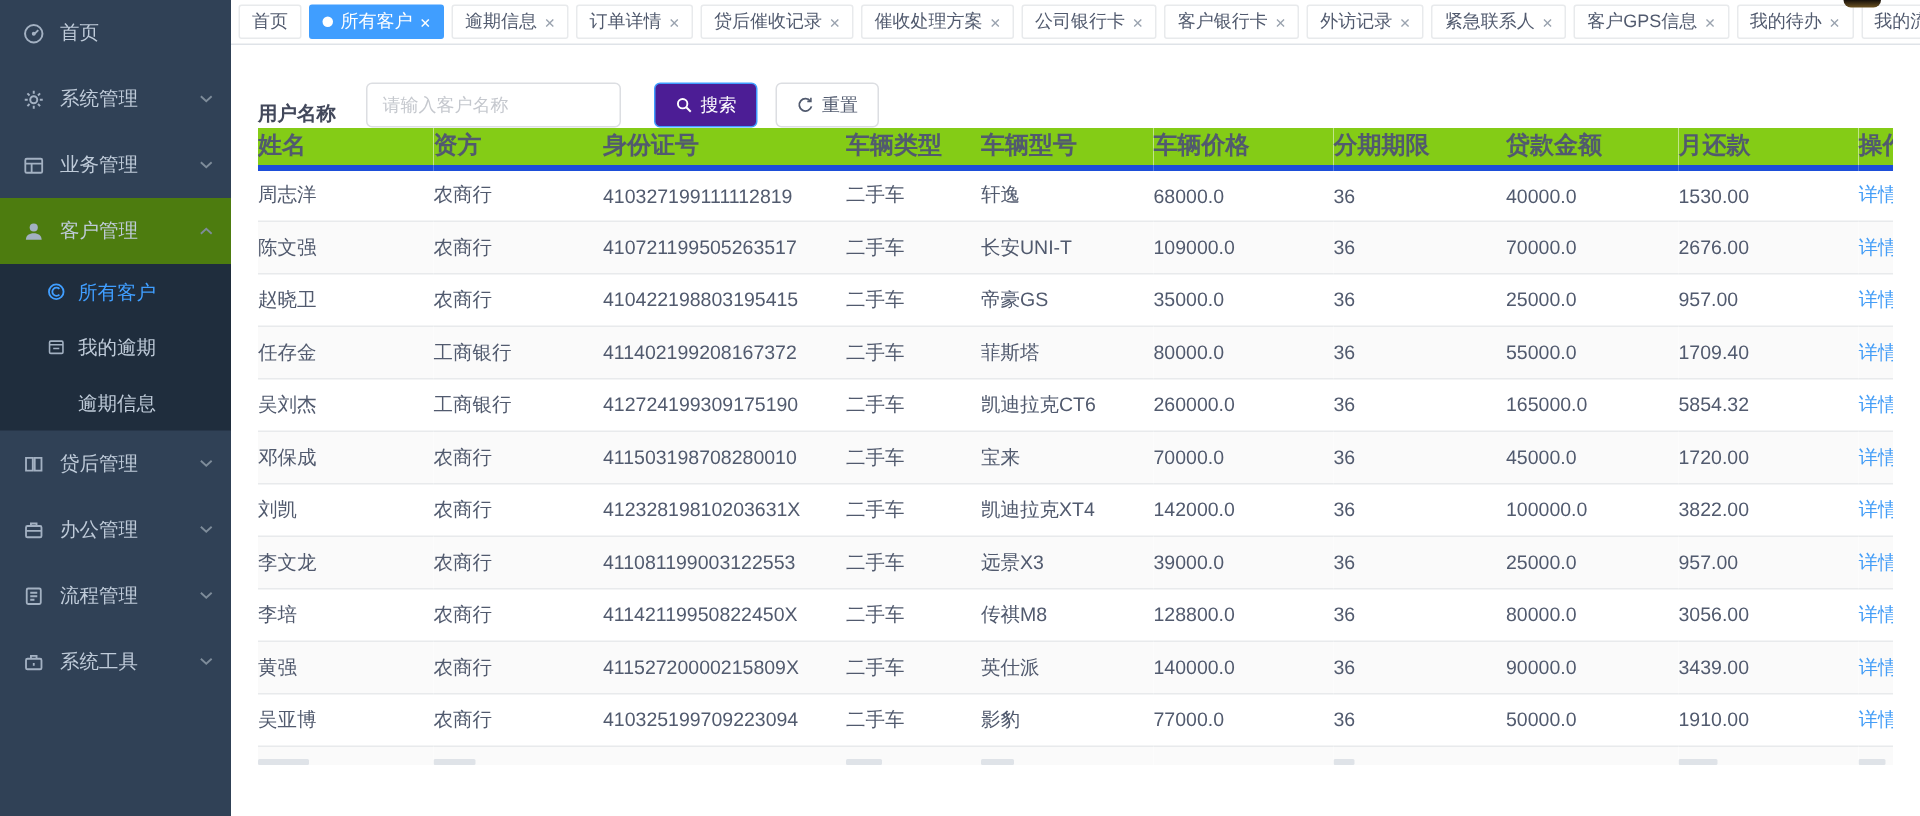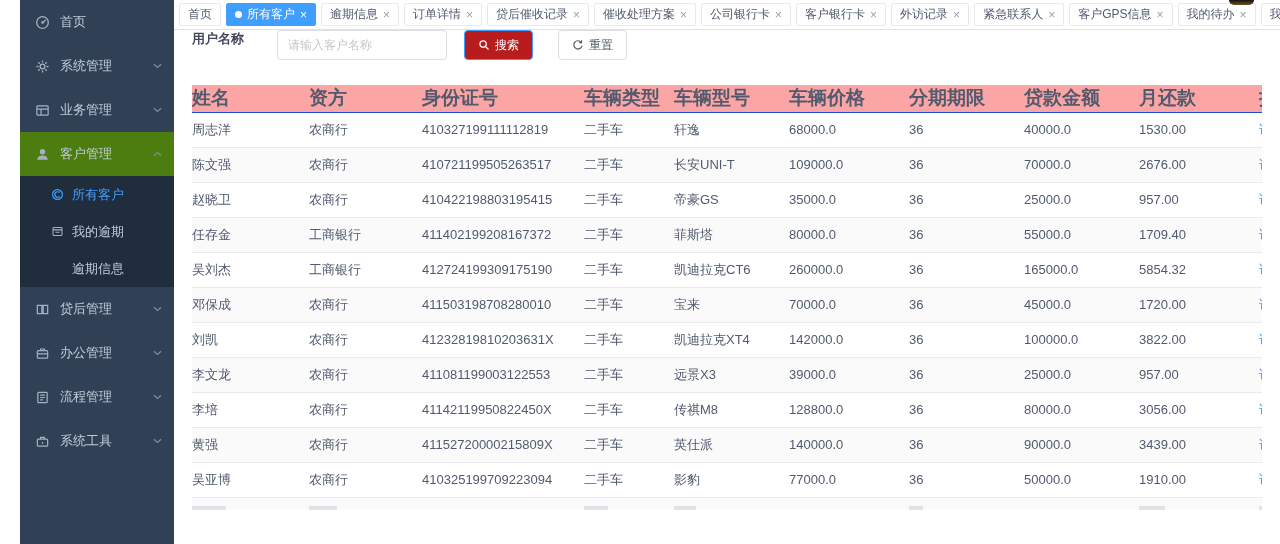--- a/index.html
+++ b/index.html
@@ -1,17 +1,17 @@
 <!DOCTYPE html>
 <html><head>
 <meta charset="utf-8">
 <style>
   * { margin:0; padding:0; box-sizing:border-box; }
   html,body { width:1280px; height:544px; overflow:hidden; font-family:"Liberation Sans", sans-serif; background:#fff; }
-  .app { display:flex; width:1280px; height:544px;padding-left:20px; }
+  .app { display:flex; width:1280px; height:544px; }
 
   
   .sidebar { width:154px; flex-shrink:0; background:#304156; height:544px; overflow:hidden; }
   .side-item { height:44px; display:flex; align-items:center; padding:0 12px 0 14px; color:#bfcbd9; font-size:13px; cursor:pointer; white-space:nowrap; }
   .side-item .s-icon { width:16px; height:16px; margin-right:10px; color:#a3b1c2; display:flex; align-items:center; justify-content:center; flex-shrink:0; }
   .side-item .chev { margin-left:auto; color:#7e8c9a; display:flex; }
   .side-item.expanded { background:#4d7c0f; }
   .chev.up svg { transform:rotate(180deg); }
   .submenu { background:#1f2d3d; }
   .sub-item { height:37px; display:flex; align-items:center; padding-left:30px; color:#bfcbd9; font-size:13px; cursor:pointer; white-space:nowrap; }
@@ -25,33 +25,33 @@
   .tab { flex-shrink:0; height:23px; display:inline-flex; align-items:center; gap:5px; padding:0 8px; margin-right:5px; border:1px solid #e8eaec; border-radius:2px; background:#fff; color:#515a6e; font-size:12px; cursor:pointer; }
   .tab .dot { width:7px; height:7px; border-radius:50%; background:#fff; display:none; }
   .tab.active { background:#409eff; border-color:#409eff; color:#fff; }
   .tab.active .dot { display:inline-block; }
   .tab .x { font-size:12px; line-height:1; color:#9aa3af; cursor:pointer; }
   .tab.active .x { color:#fff; }
 
   .avatar-sliver { position:absolute; top:0; right:26px; width:25px; height:5px; border-radius:0 0 5px 5px; background:linear-gradient(180deg,#17100a,#6d5322); z-index:5; }
 
   
-  .search-bar { height:55px; flex-shrink:0; display:flex; align-items:flex-start; padding:0 18px;gap:13px; }
+  .search-bar { height:55px; flex-shrink:0; display:flex; align-items:flex-end; padding:0 18px; }
   .search-label { font-size:13px; font-weight:bold; color:#42485b; }
   .search-input { width:170px; height:30px; margin-left:20px; border:1px solid #dcdee2; border-radius:4px; padding:0 10px; font-size:12px; color:#515a6e; outline:none; font-family:"Liberation Sans", sans-serif; }
   .search-input::placeholder { color:#c5c8ce; }
   .btn { height:30px; display:inline-flex; align-items:center; gap:5px; border-radius:4px; font-size:12px; padding:0 13px; cursor:pointer; border:1px solid transparent; font-family:"Liberation Sans", sans-serif; }
-  .btn-search { margin-left:4px; background:#b91c1c; border-color:#409eff; color:#fff; }
+  .btn-search { margin-left:22px; background:#4c1d95; border-color:#409eff; color:#fff; }
   .btn-reset { margin-left:12px; background:#fff; border-color:#dcdee2; color:#515a6e; }
   .btn .b-icon { display:flex; }
 
   
   .tbl-wrap { flex:1; overflow:hidden; padding:0 18px; }
   table { width:100%; border-collapse:collapse; table-layout:fixed; }
-  th { background:#fca5a5; height:27px; text-align:left; font-size:19px; font-weight:bold; color:#515a6e; padding:0 6px 0 0; border-bottom:1px solid #1d4ed8; white-space:nowrap; overflow:hidden; }
+  th { background:#84cc16; height:27px; text-align:left; font-size:16px; font-weight:bold; color:#515a6e; padding:0 6px 0 0; border-bottom:4px solid #1d4ed8; white-space:nowrap; overflow:hidden; }
   td { height:35px; font-size:13px; color:#515a6e; padding:0 6px 0 0; border-bottom:1px solid #e8eaec; white-space:nowrap; overflow:hidden; }
   tbody tr:nth-child(even) { background:#fafafa; }
   th.col-action, td.col-action { text-align:right; padding-right:2px; }
   .detail-link { color:#459ef7; cursor:pointer; text-decoration:none; font-size:13px; }
   tr.partial td { border-bottom:none; vertical-align:top; padding-top:8px; height:12px; }
   .smudge { height:4px; background:#dfe3e8; border-radius:1px; }
   .smudge.r { margin-left:auto; }
 </style>
 </head>
 <body>

